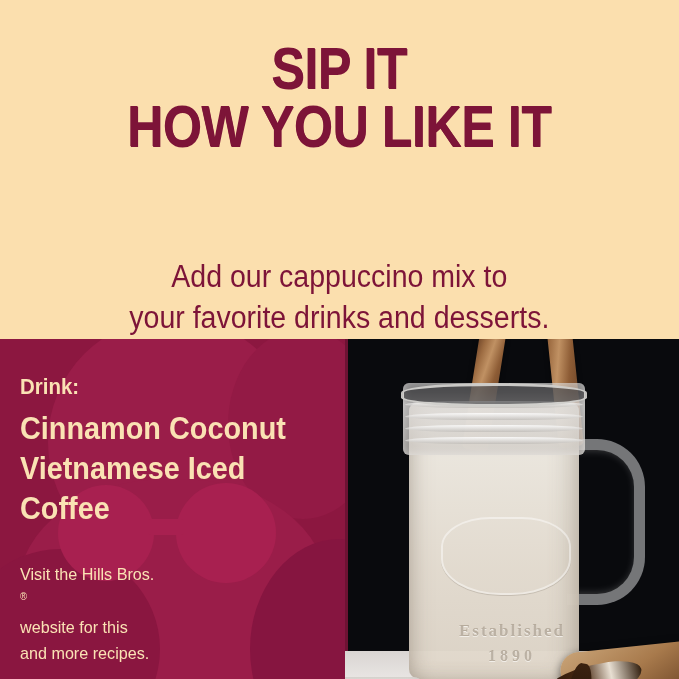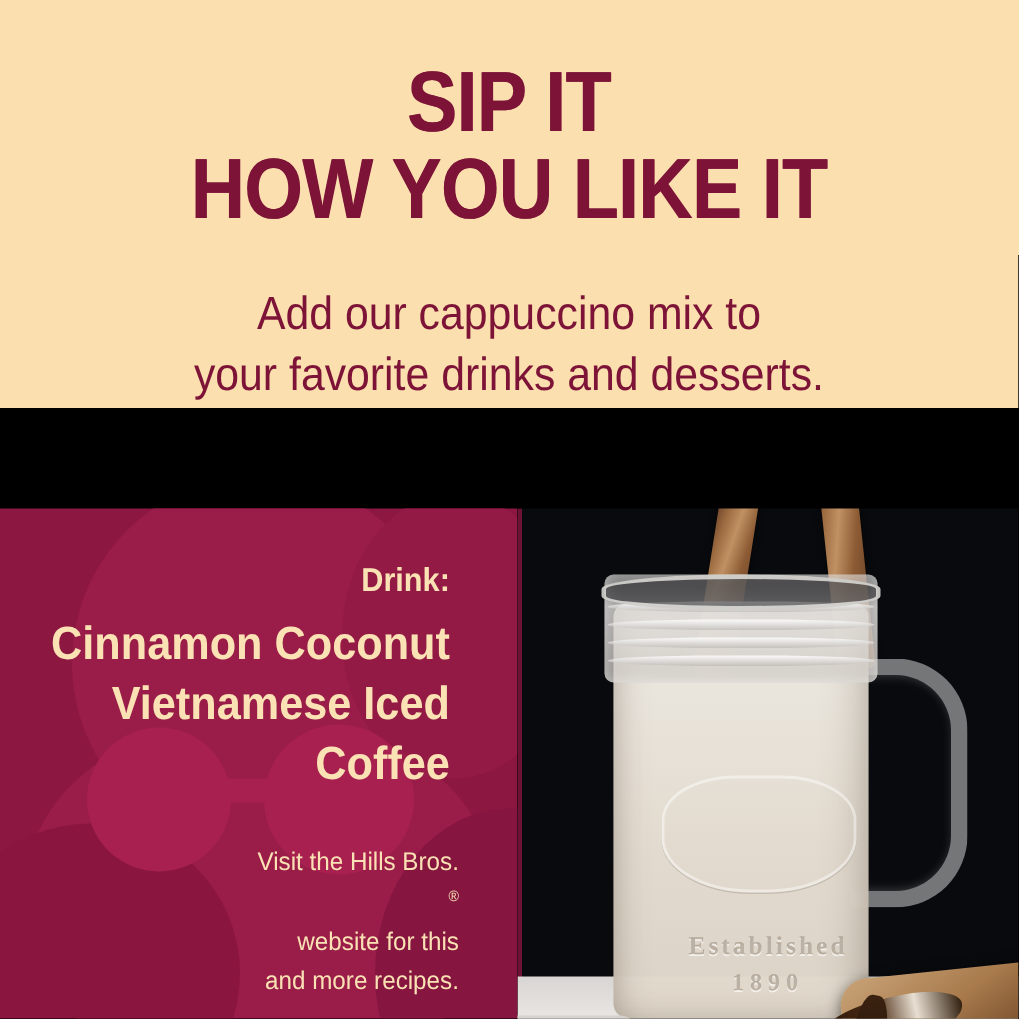--- a/index.html
+++ b/index.html
@@ -3,23 +3,23 @@
 <meta charset="utf-8">
 <style>
   * { margin:0; padding:0; box-sizing:border-box; }
   html,body { width:679px; height:679px; overflow:hidden; background:#000; }
   body { font-family:"Liberation Sans", sans-serif; }
 
   .ad { position:relative; width:679px; height:679px; overflow:hidden; }
 
   
   .top-panel {
-    position:absolute; left:0; top:0; width:679px; height:272px;
+    position:absolute; left:0; top:0; width:679px; height:339px;
     background:#fbdfae;
-    display:flex; flex-direction:column; align-items:center; justify-content:flex-start;
+    display:flex; flex-direction:column; align-items:center; justify-content:space-between;
     padding-top:42px;
   }
   .headline {
     color:#7d1438;
     font-family:"Liberation Sans Narrow","Liberation Sans",sans-serif;
     font-weight:bold;
     font-size:56px;
     line-height:0.92;
     letter-spacing:-0.5px;
     text-align:center;
@@ -59,21 +59,21 @@
   .wm-head2  { left:228px; top:-10px;  width:150px; height:190px; background:#931a45; }
   .wm-glass-l{ left:58px;  top:146px;  width:96px;  height:96px;  background:#a82050; }
   .wm-glass-r{ left:176px; top:144px;  width:100px; height:100px; background:#a82050; }
   .wm-bridge {
     position:absolute; left:148px; top:180px; width:36px; height:16px;
     background:#a82050; border-radius:3px;
   }
   .wm-soft   { left:-40px; top:210px;  width:200px; height:200px; background:#8a1640; }
   .wm-dark   { left:250px; top:200px;  width:180px; height:220px; background:#861540; }
 
-  .recipe-content { position:relative; padding:36px 24px 0 20px;text-align:right; }
+  .recipe-content { position:relative; padding:36px 24px 0 20px; }
 
   .drink-label {
     color:#fae2b4;
     font-family:"Liberation Sans Narrow","Liberation Sans",sans-serif;
     font-weight:bold;
     font-size:22px;
     line-height:1.1;
     transform:scaleX(0.93); transform-origin:left center;
   }
   .drink-name {

